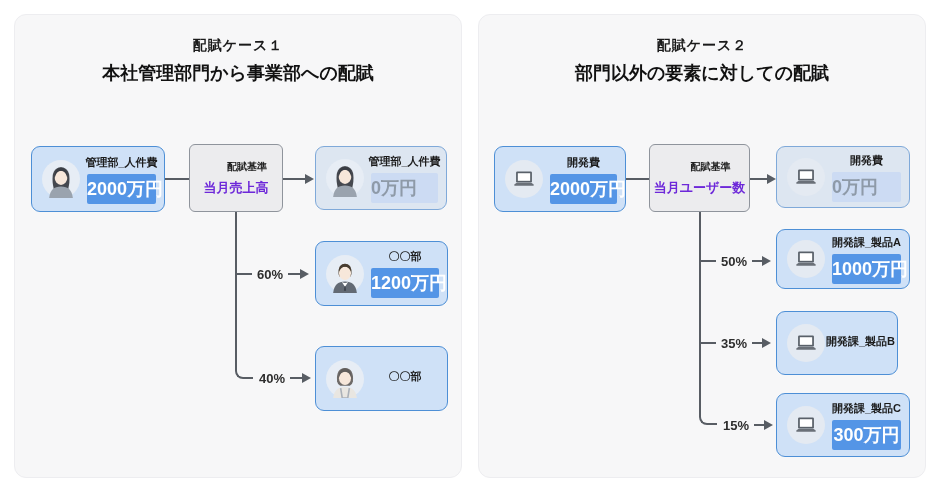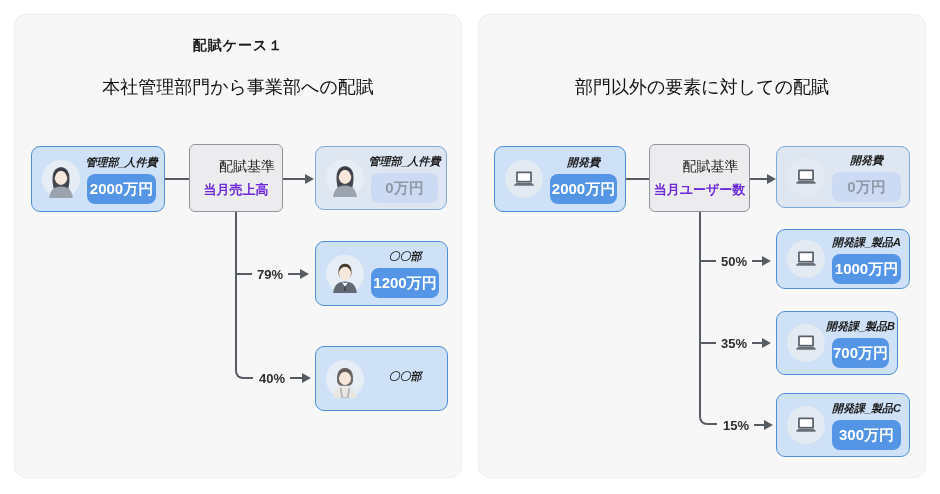--- a/index.html
+++ b/index.html
@@ -7,38 +7,38 @@
     font-family:"Liberation Sans","DejaVu Sans",sans-serif; }
   .stage { position:relative; width:940px; height:494px; }
 
   .panel { position:absolute; top:14px; width:448px; height:464px;
     background:#f7f7f8; border:1px solid #ededf0; border-radius:12px; }
   .panel.left { left:14px; }
   .panel.right { left:478px; }
 
   .case-title { position:absolute; top:22px; left:0; width:100%; text-align:center;
     font-size:14px; font-weight:700; color:#1a1a1a; letter-spacing:1px; }
-  .case-subtitle { position:absolute; top:60px; left:0; width:100%; text-align:center;
-    font-size:18px; font-weight:400; color:#111; }
+  .case-subtitle { position:absolute; top:46px; left:0; width:100%; text-align:center;
+    font-size:18px; font-weight:700; color:#111; }
 
   .node { position:absolute; display:flex; align-items:center; gap:7px;
     padding:0 8px 0 10px; border-radius:9px;
     background:#cfe1f7; border:1.5px solid #4d8fd6; }
   .node.inactive { background:#dde6f1; border-color:#7fa9d9; }
   .avatar { width:38px; height:38px; flex:0 0 38px; }
   .ncol { flex:1; display:flex; flex-direction:column; align-items:center; min-width:0; }
-  .nlabel { font-size:11px; font-weight:700; color:#1b1b1b; white-space:nowrap; margin-bottom:4px;font-style:italic; }
-  .pill { width:100%; height:30px; line-height:30px; border-radius:8px; text-align:center;
-    background:#5495e6; color:#fff; font-size:15px; font-weight:700; white-space:nowrap; }
-  .pill.zero { background:#ccdbf3; color:#8e9aa8; text-align:center; padding-right:0; }
+  .nlabel { font-size:11px; font-weight:700; color:#1b1b1b; white-space:nowrap; margin-bottom:4px; }
+  .pill { width:100%; height:30px; line-height:30px; border-radius:2px; text-align:center;
+    background:#5495e6; color:#fff; font-size:18px; font-weight:700; white-space:nowrap; }
+  .pill.zero { background:#ccdbf3; color:#8e9aa8; text-align:left; padding-right:0; }
 
   .basis { position:absolute; display:flex; flex-direction:column; align-items:center;
     justify-content:center; gap:5px; background:#ececee; border:1px solid #8f949c;
     border-radius:6px; }
-  .basis-caption { font-size:14px; font-weight:400; color:#222;padding-left:22px; }
+  .basis-caption { font-size:10px; font-weight:700; color:#222;padding-left:22px; }
   .basis-label { font-size:13px; font-weight:700; color:#6d28d9; white-space:nowrap; }
 
   .hline { position:absolute; height:2px; background:#585d64; }
   .lshape { position:absolute; border-left:2px solid #585d64; border-bottom:2px solid #585d64;
     border-bottom-left-radius:8px; }
   .branch { position:absolute; height:20px; display:flex; align-items:center;justify-content:center; }
   .seg { height:2px; background:#585d64; }
   .pct { font-size:13px; font-weight:700; color:#2e2e2e; margin:0 5px; white-space:nowrap; }
   .ahead { width:0; height:0; border-left:9px solid #585d64;
     border-top:5px solid transparent; border-bottom:5px solid transparent; }
@@ -116,21 +116,21 @@
       <div class="ncol">
         <div class="nlabel">管理部_人件費</div>
         <div class="pill zero">0万円</div>
       </div>
     </div>
 
     <div class="lshape" style="left:220px;top:197px;width:18px;height:167px"></div>
 
     <div class="branch" style="left:221px;top:249px">
       <div class="seg" style="width:16px"></div>
-      <div class="pct">79%</div>
+      <div class="pct">60%</div>
       <div class="seg" style="width:12px"></div>
       <div class="ahead"></div>
     </div>
 
     <div class="node" style="left:300px;top:226px;width:133px;height:65px">
       <svg class="avatar" viewBox="0 0 48 48">
           <use href="#av-man"></use>
         </svg>
       <div class="ncol">
         <div class="nlabel">〇〇部</div>
@@ -148,20 +148,21 @@
       <svg class="avatar" viewBox="0 0 48 48">
           <use href="#av-woman2"></use>
         </svg>
       <div class="ncol">
         <div class="nlabel">〇〇部</div>
       </div>
     </div>
   </section>
 
   <section class="panel right">
+    <div class="case-title">配賦ケース２</div>
     <div class="case-subtitle">部門以外の要素に対しての配賦</div>
 
     <div class="node" style="left:15px;top:131px;width:132px;height:66px">
       <svg class="avatar" viewBox="0 0 48 48">
           <use href="#av-laptop"></use>
         </svg>
       <div class="ncol">
         <div class="nlabel">開発費</div>
         <div class="pill">2000万円</div>
       </div>
@@ -214,21 +215,20 @@
       <div class="seg" style="width:10px"></div>
       <div class="ahead"></div>
     </div>
 
     <div class="node" style="left:297px;top:296px;width:122px;height:64px">
       <svg class="avatar" viewBox="0 0 48 48">
           <use href="#av-laptop"></use>
         </svg>
       <div class="ncol">
         <div class="nlabel">開発課_製品B</div>
-        <div class="pill">700万円</div>
       </div>
     </div>
 
     <div class="branch" style="left:239px;top:400px">
       <div class="pct">15%</div>
       <div class="seg" style="width:10px"></div>
       <div class="ahead"></div>
     </div>
 
     <div class="node" style="left:297px;top:378px;width:134px;height:64px">

